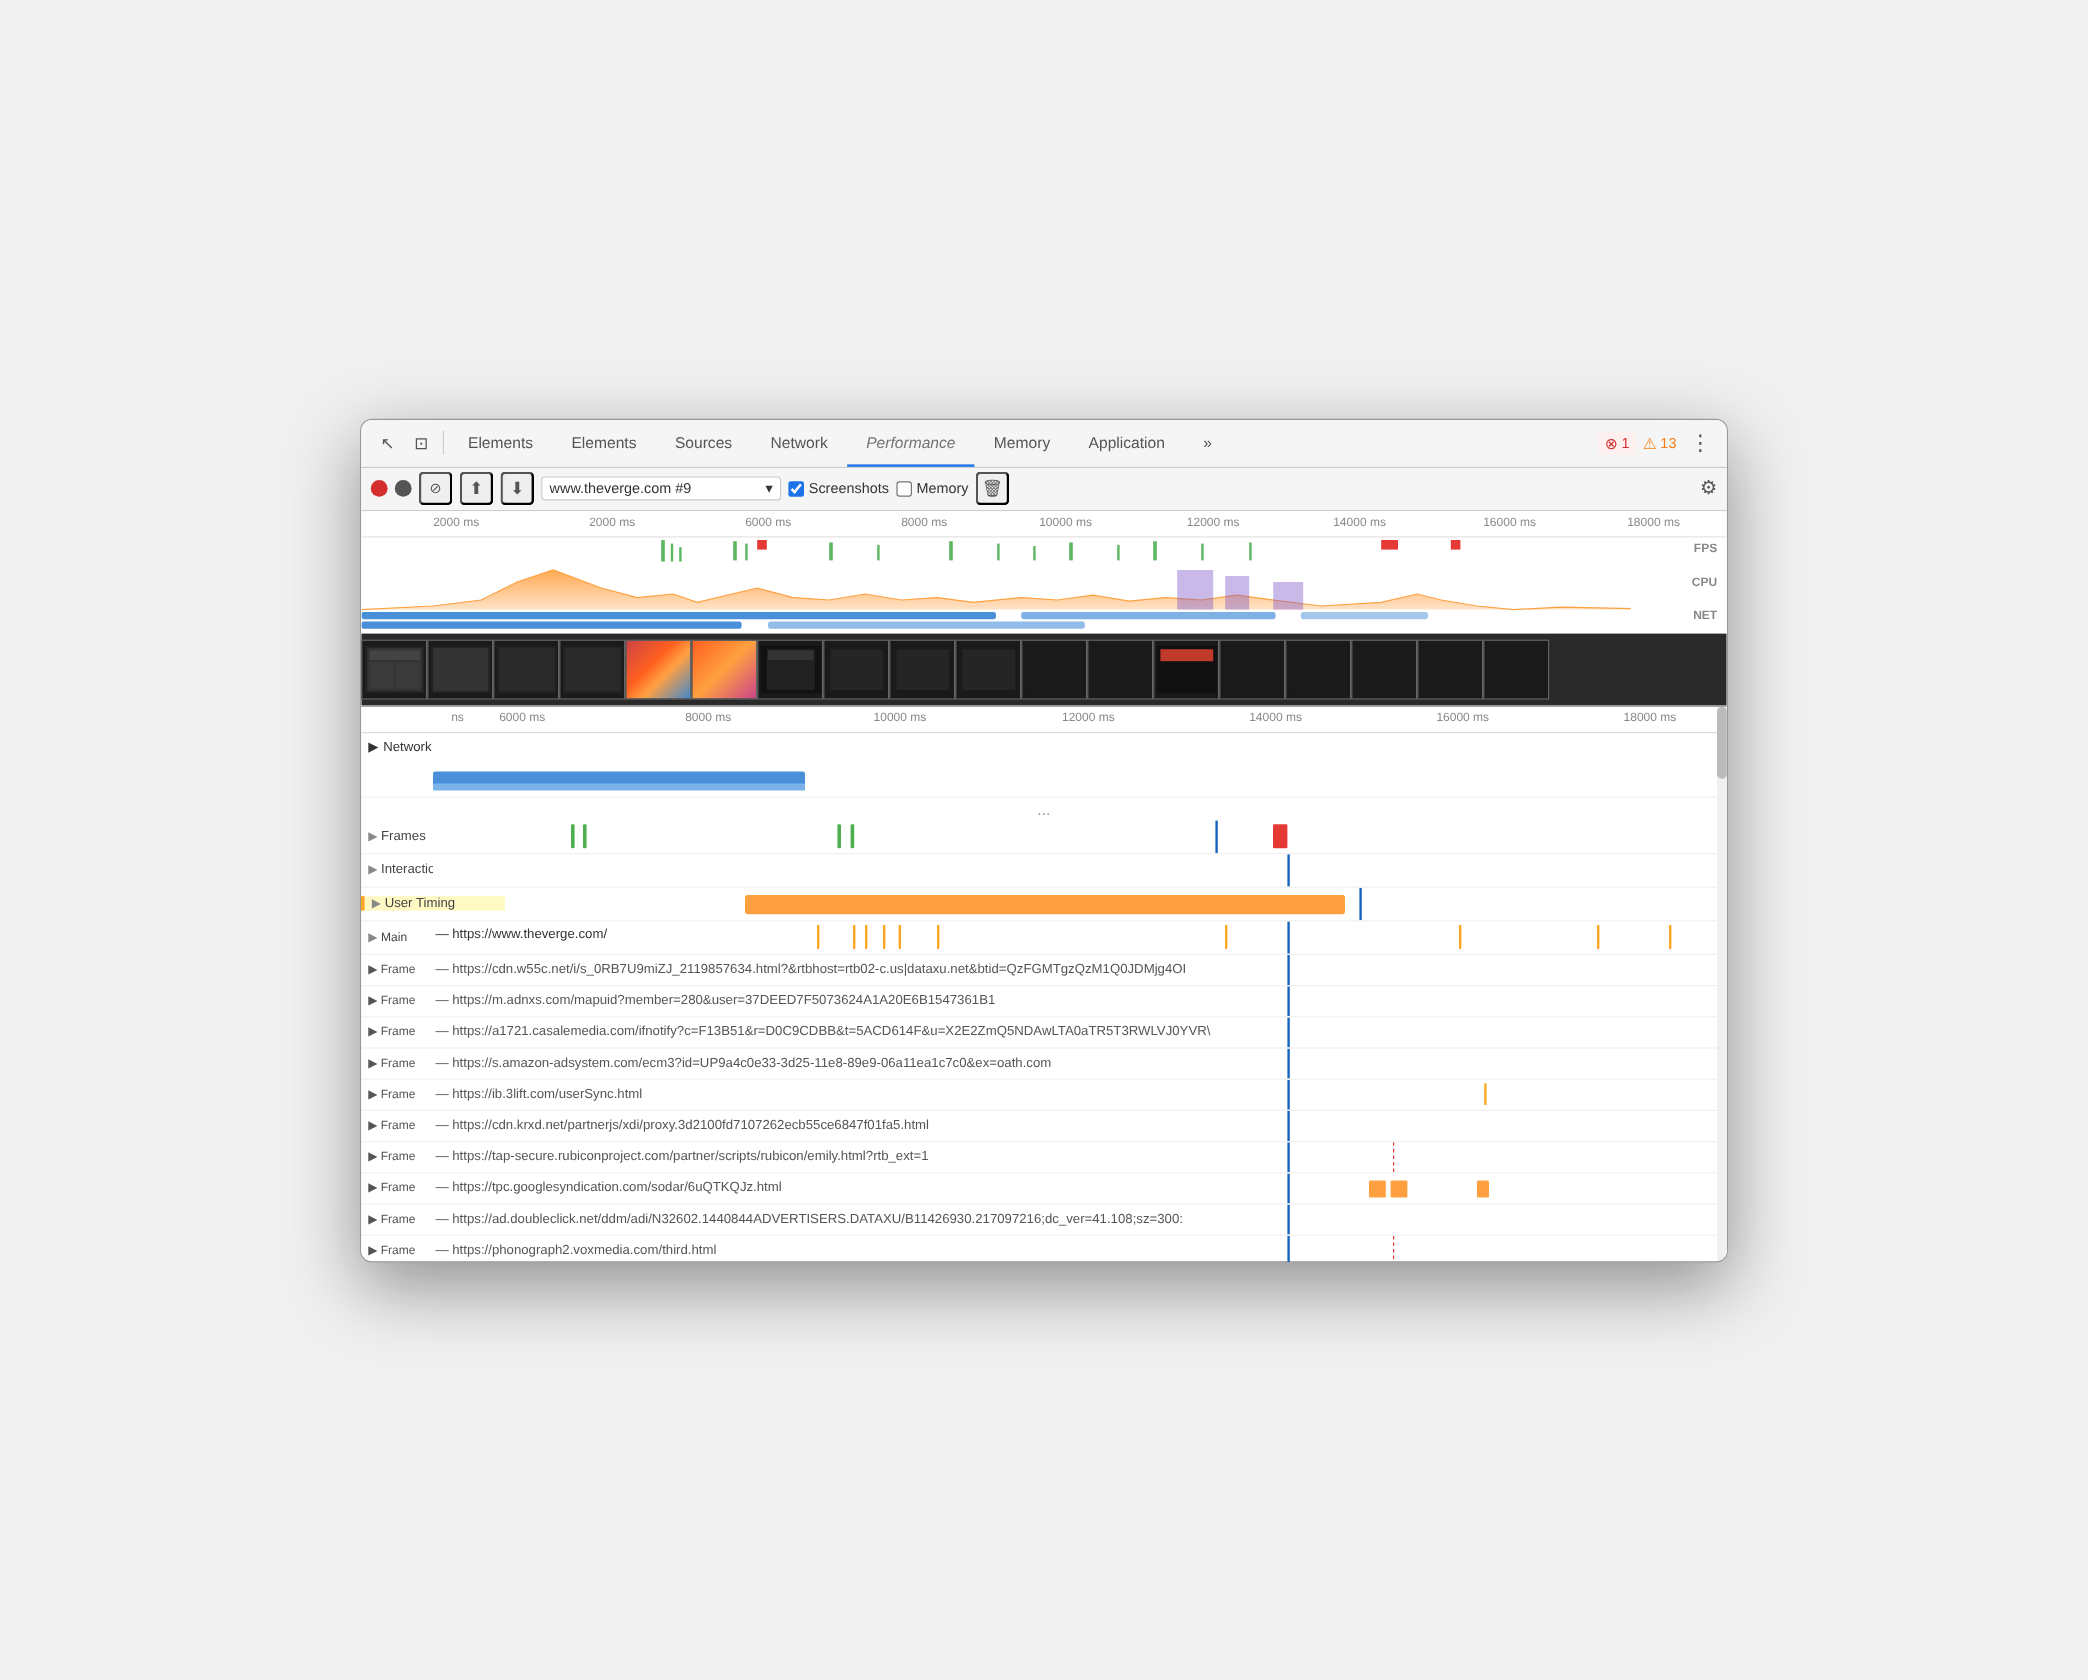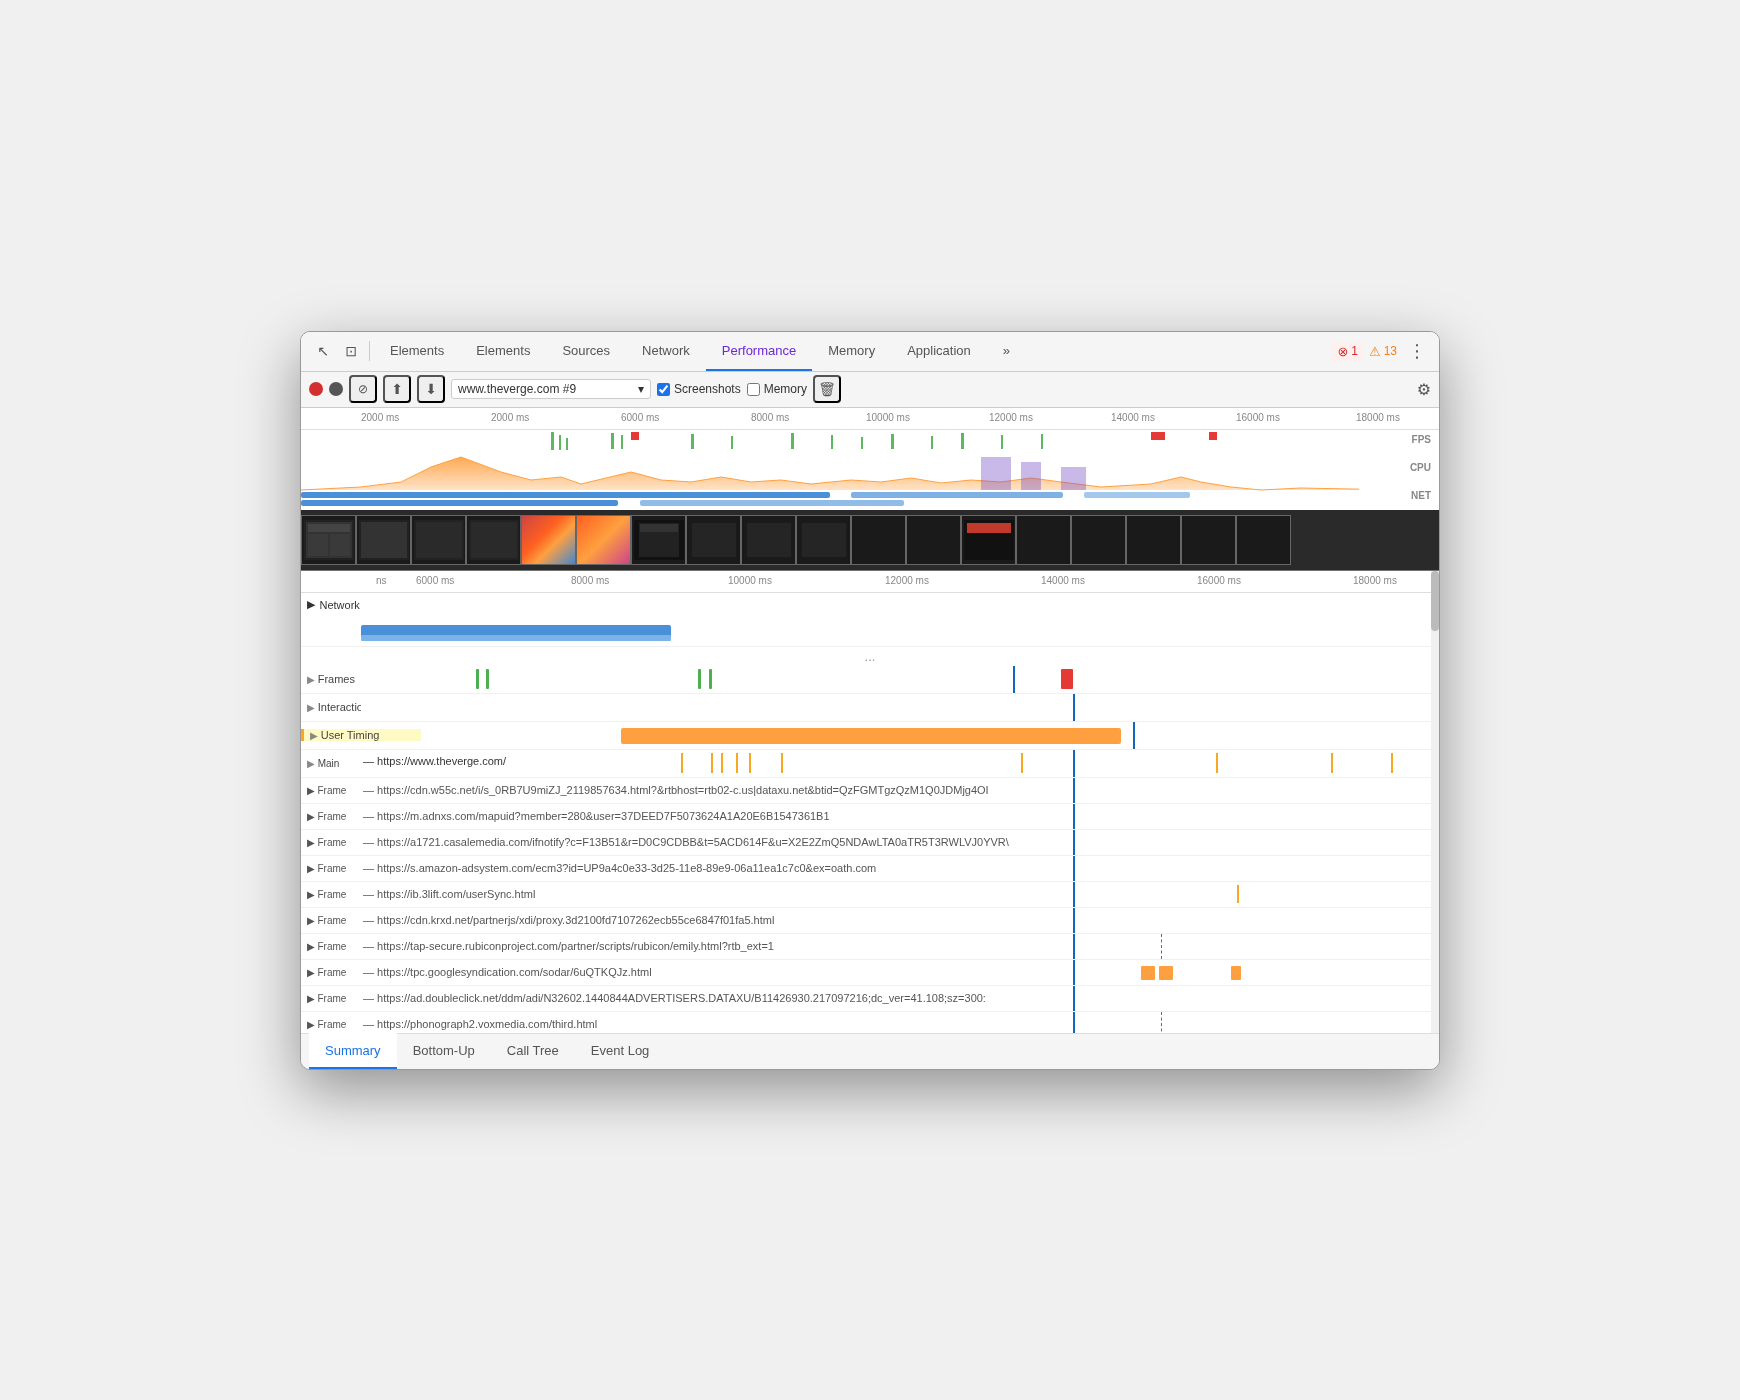--- a/index.html
+++ b/index.html
@@ -87,22 +87,23 @@
       padding: 0 16px;
       display: flex;
       align-items: center;
       font-size: 13px;
       color: #555;
       cursor: pointer;
       border-bottom: 2px solid transparent;
       white-space: nowrap;
     }
     .nav-tab.active {
-      color: #6d28d9;
+      color: #737373;
       border-bottom: 2px solid #1a73e8;
+      font-style: italic;
     }
     .toolbar-right {
       margin-left: auto;
       display: flex;
       align-items: center;
       gap: 6px;
     }
     .error-badge {
       display: flex;
       align-items: center;
@@ -771,20 +772,14 @@
         </div>
       </div>
 
     </div>
 
     <div class="scrollbar-track">
       <div class="scrollbar-thumb" style="top:0; height:60px;"></div>
     </div>
   </div>
 
-  <div class="bottom-tabs">
-    <div class="bottom-tab active">Summary</div>
-    <div class="bottom-tab">Bottom-Up</div>
-    <div class="bottom-tab">Call Tree</div>
-    <div class="bottom-tab">Event Log</div>
-  </div>
 
 </div>
 
 </body></html>

